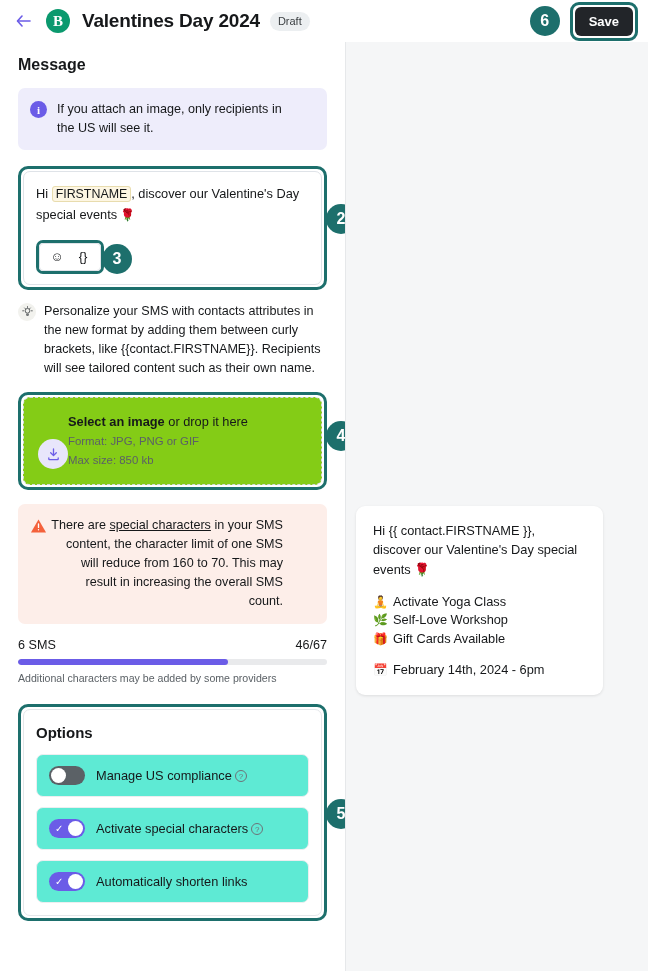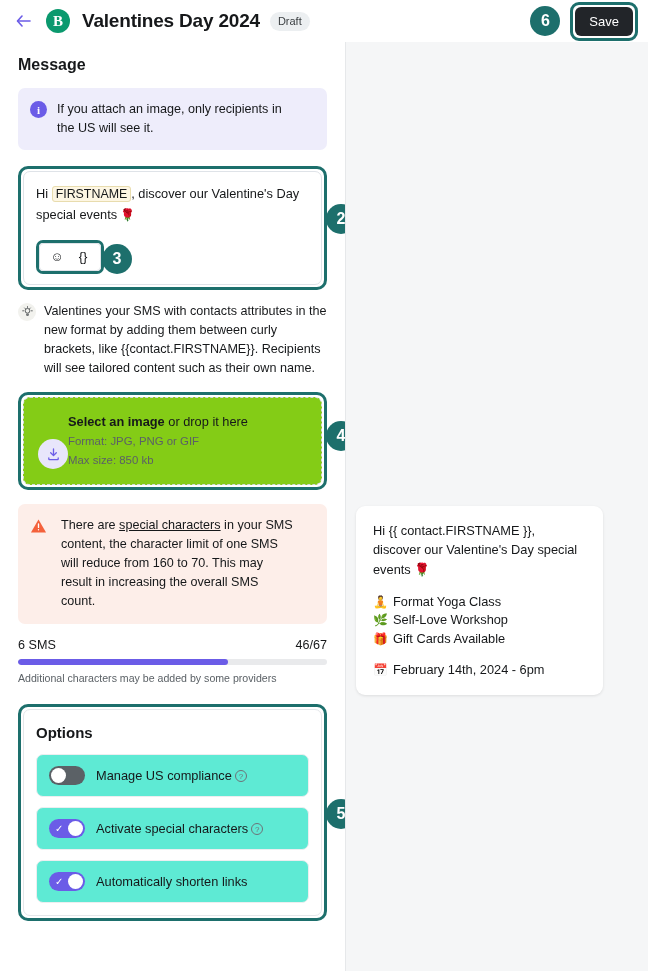--- a/index.html
+++ b/index.html
@@ -61,21 +61,21 @@
     flex: 0 0 auto;
   }
   .save-wrap {
     border: 3px solid #1d6f6c;
     border-radius: 9px;
     padding: 2px;
   }
   .save-button {
     background: #222529; color: #ffffff;
     border: none; border-radius: 6px;
-    font-size: 13px; font-weight: 400;
+    font-size: 13px; font-weight: 700;
     padding: 7px 14px;
     font-family: "Liberation Sans", sans-serif;
     cursor: pointer;
   }
 
   
   .body-area {
     position: absolute; top: 42px; left: 0;
     width: 648px; height: 929px;
   }
@@ -209,22 +209,23 @@
   }
   .upload-title { font-size: 12.8px; color: #16181a; line-height: 1.4; }
   .upload-title b { font-weight: 700; }
   .upload-meta { font-size: 11.4px; color: #5b6166; line-height: 1.5; margin-top: 2px; }
 
   
   .warn-box {
     background: #fdeee9;
     border-radius: 7px;
     padding: 12px 14px 13px 12px;
-    display: flex; gap: 14px;
+    display: flex; gap: 4px;
     margin-bottom: 14px;
+    text-align: right;
   }
   .warn-icon {
     width: 17px; height: 16px; flex: 0 0 auto; margin-top: 2px;
   }
   .warn-text { font-size: 12.6px; line-height: 1.5; color: #16181a; max-width: 232px; }
   .warn-text u { text-decoration: underline; }
 
   
   .sms-row {
     display: flex; justify-content: space-between; align-items: baseline;
@@ -372,21 +373,21 @@
       </div>
 
       <div class="tip-row">
         <div class="tip-icon">
           <svg width="11" height="11" viewBox="0 0 16 16" fill="none" aria-hidden="true">
             <circle cx="8" cy="7" r="3.4" stroke="#3c4043" stroke-width="1.2"></circle>
             <path d="M6.4 12h3.2M7 13.6h2" stroke="#3c4043" stroke-width="1.2" stroke-linecap="round"></path>
             <path d="M8 0.8v1.4M2.4 7H1M15 7h-1.4M3.9 2.9l1 1M12.1 2.9l-1 1" stroke="#3c4043" stroke-width="1.1" stroke-linecap="round"></path>
           </svg>
         </div>
-        <div class="tip-text">Valentines your SMS with contacts attributes in the new format by adding them between curly brackets, like {{contact.FIRSTNAME}}. Recipients will see tailored content such as their own name.</div>
+        <div class="tip-text">Personalize your SMS with contacts attributes in the new format by adding them between curly brackets, like {{contact.FIRSTNAME}}. Recipients will see tailored content such as their own name.</div>
       </div>
 
       <div class="upload-outline">
         <div class="upload-box">
           <div class="upload-icon">
             <svg width="15" height="15" viewBox="0 0 16 16" fill="none" aria-hidden="true">
               <path d="M8 2v7M5 6.2L8 9.2l3-3" stroke="#6b5ce7" stroke-width="1.4" stroke-linecap="round" stroke-linejoin="round"></path>
               <path d="M3 11.6v1.2c0 .4.3.7.7.7h8.6c.4 0 .7-.3.7-.7v-1.2" stroke="#6b5ce7" stroke-width="1.4" stroke-linecap="round"></path>
             </svg>
           </div>
@@ -462,21 +463,21 @@
       </div>
 
     </div>
 
     <div class="right-col">
       <div class="preview-bubble">
         <div class="preview-line">Hi {{ contact.FIRSTNAME }}, discover our Valentine's Day special events 🌹</div>
         <div class="preview-gap"></div>
         <div class="preview-item">
           <span class="pe">🧘</span>
-          <span>Format Yoga Class</span>
+          <span>Activate Yoga Class</span>
         </div>
         <div class="preview-item">
           <span class="pe">🌿</span>
           <span>Self-Love Workshop</span>
         </div>
         <div class="preview-item">
           <span class="pe">🎁</span>
           <span>Gift Cards Available</span>
         </div>
         <div class="preview-gap"></div>

